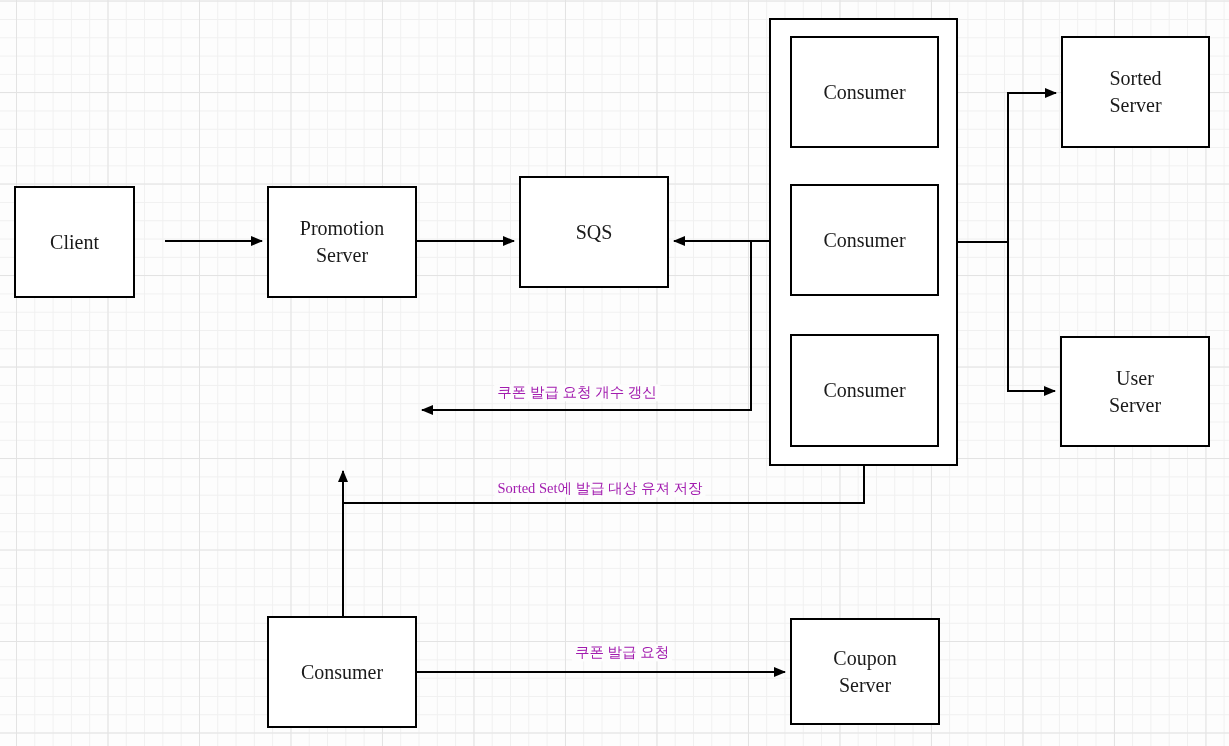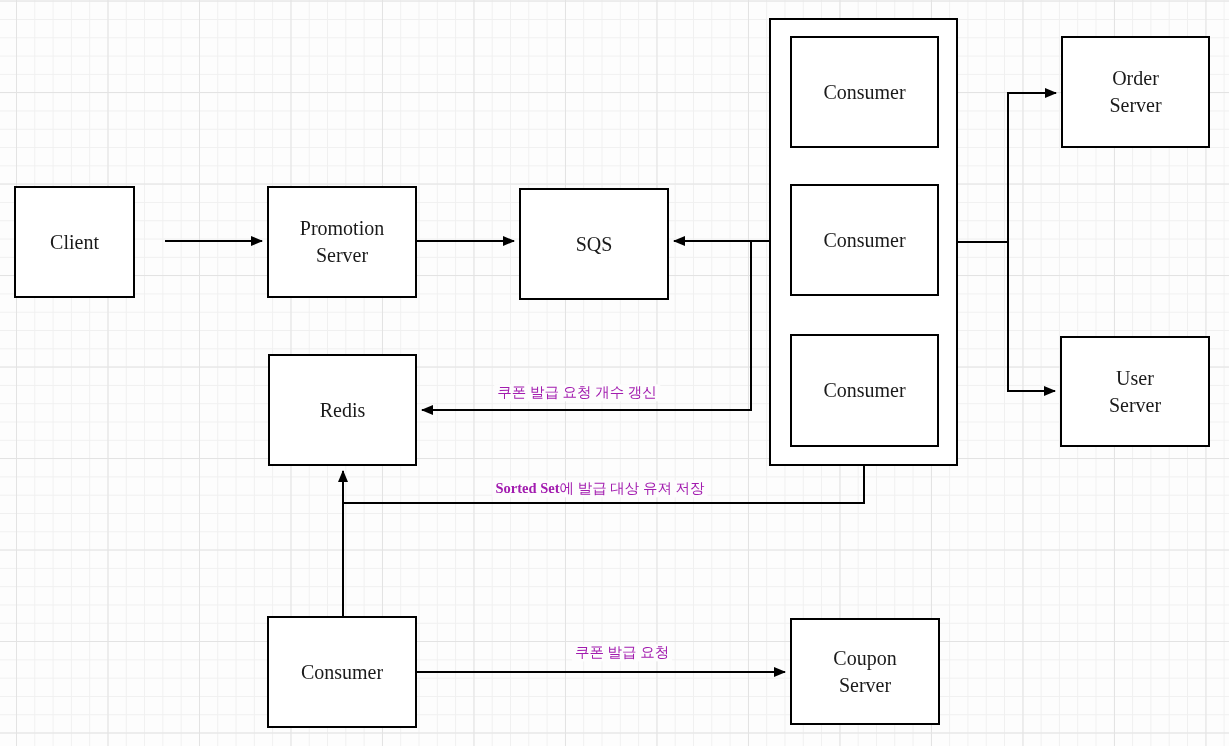--- a/index.html
+++ b/index.html
@@ -51,26 +51,26 @@
   .edge-label {
     position: absolute;
     transform: translate(-50%, -50%);
     font-size: 14.5px;
     color: #a21caf;
     background: #fdfdfd;
     padding: 0 3px;
     white-space: nowrap;
     line-height: 1.2;
   }
-  .edge-label b { font-weight: 700; }
+  .edge-label b { font-weight: 400; }
 
   
   .n-client          { left: 14px;   top: 186px; width: 121px; height: 112px; }
   .n-promotion       { left: 267px;  top: 186px; width: 150px; height: 112px; }
-  .n-sqs             { left: 519px;  top: 188px; width: 150px; height: 112px; }
+  .n-sqs             { left: 519px;  top: 176px; width: 150px; height: 112px; }
   .g-consumers       { left: 769px;  top: 18px;  width: 189px; height: 448px; }
   .n-consumer1       { left: 790px;  top: 36px;  width: 149px; height: 112px; }
   .n-consumer2       { left: 790px;  top: 184px; width: 149px; height: 112px; }
   .n-consumer3       { left: 790px;  top: 334px; width: 149px; height: 113px; }
   .n-order           { left: 1061px; top: 36px;  width: 149px; height: 112px; }
   .n-user            { left: 1060px; top: 336px; width: 150px; height: 111px; }
   .n-redis           { left: 268px;  top: 354px; width: 149px; height: 112px; }
   .n-consumer-worker { left: 267px;  top: 616px; width: 150px; height: 112px; }
   .n-coupon          { left: 790px;  top: 618px; width: 150px; height: 107px; }
 
@@ -104,25 +104,24 @@
 
   <div class="group g-consumers"></div>
 
   <div class="node n-client">Client</div>
   <div class="node n-promotion">Promotion
 Server</div>
   <div class="node n-sqs">SQS</div>
   <div class="node n-consumer1">Consumer</div>
   <div class="node n-consumer2">Consumer</div>
   <div class="node n-consumer3">Consumer</div>
-  <div class="node n-order">Order
+  <div class="node n-order">Sorted
 Server</div>
   <div class="node n-user">User
 Server</div>
-  <div class="node n-redis">Redis</div>
   <div class="node n-consumer-worker">Consumer</div>
   <div class="node n-coupon">Coupon
 Server</div>
 
   <div class="edge-label l-update">쿠폰 발급 요청 개수 갱신</div>
   <div class="edge-label l-sorted"><b>Sorted Set</b><span>에 발급 대상 유져 저장</span></div>
   <div class="edge-label l-coupon">쿠폰 발급 요청</div>
 
 </div>
 

